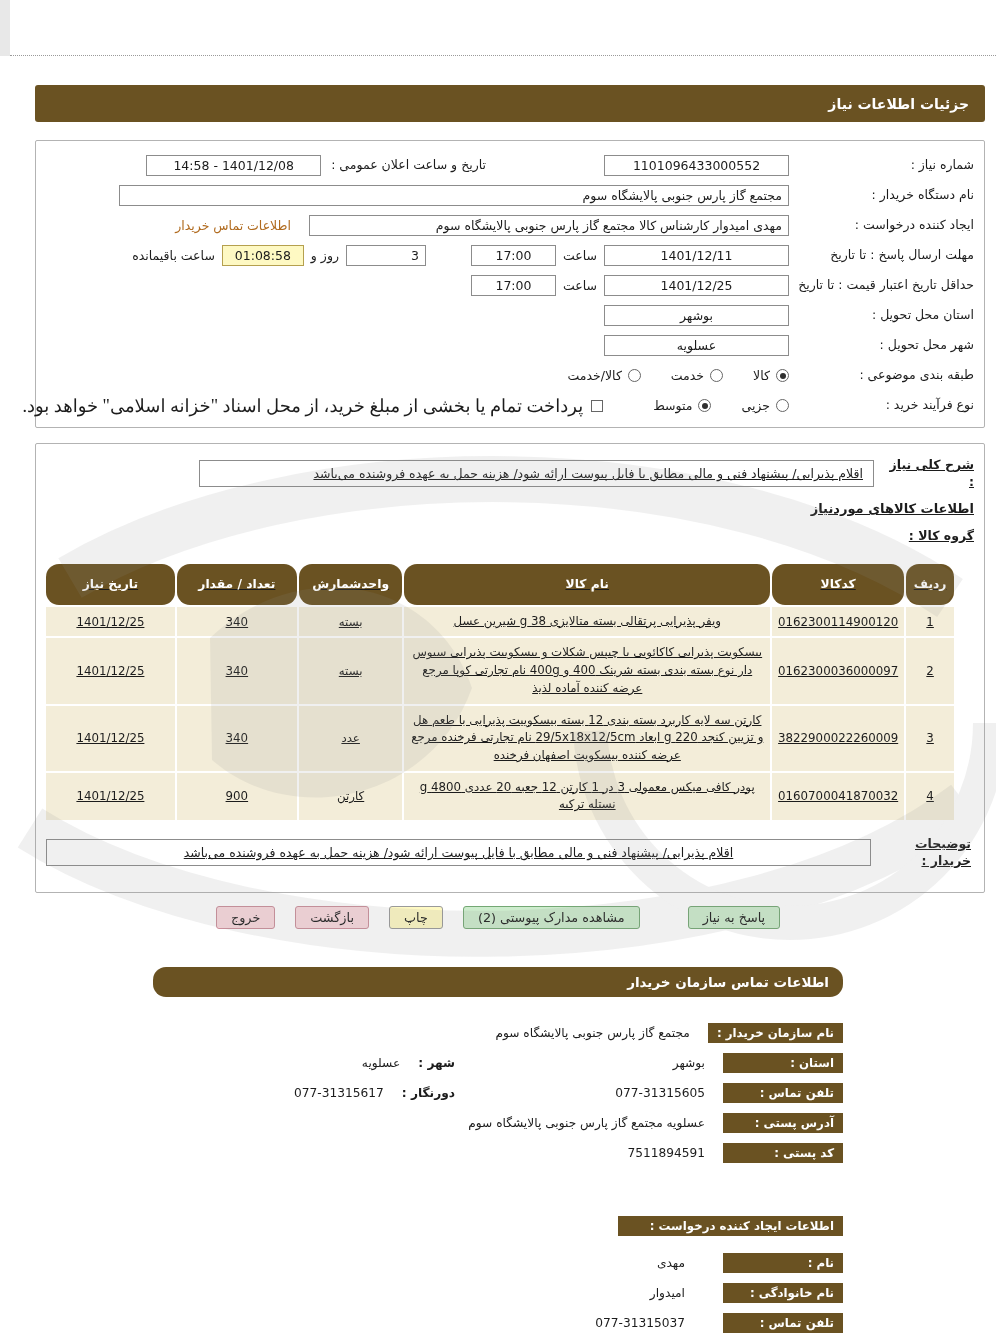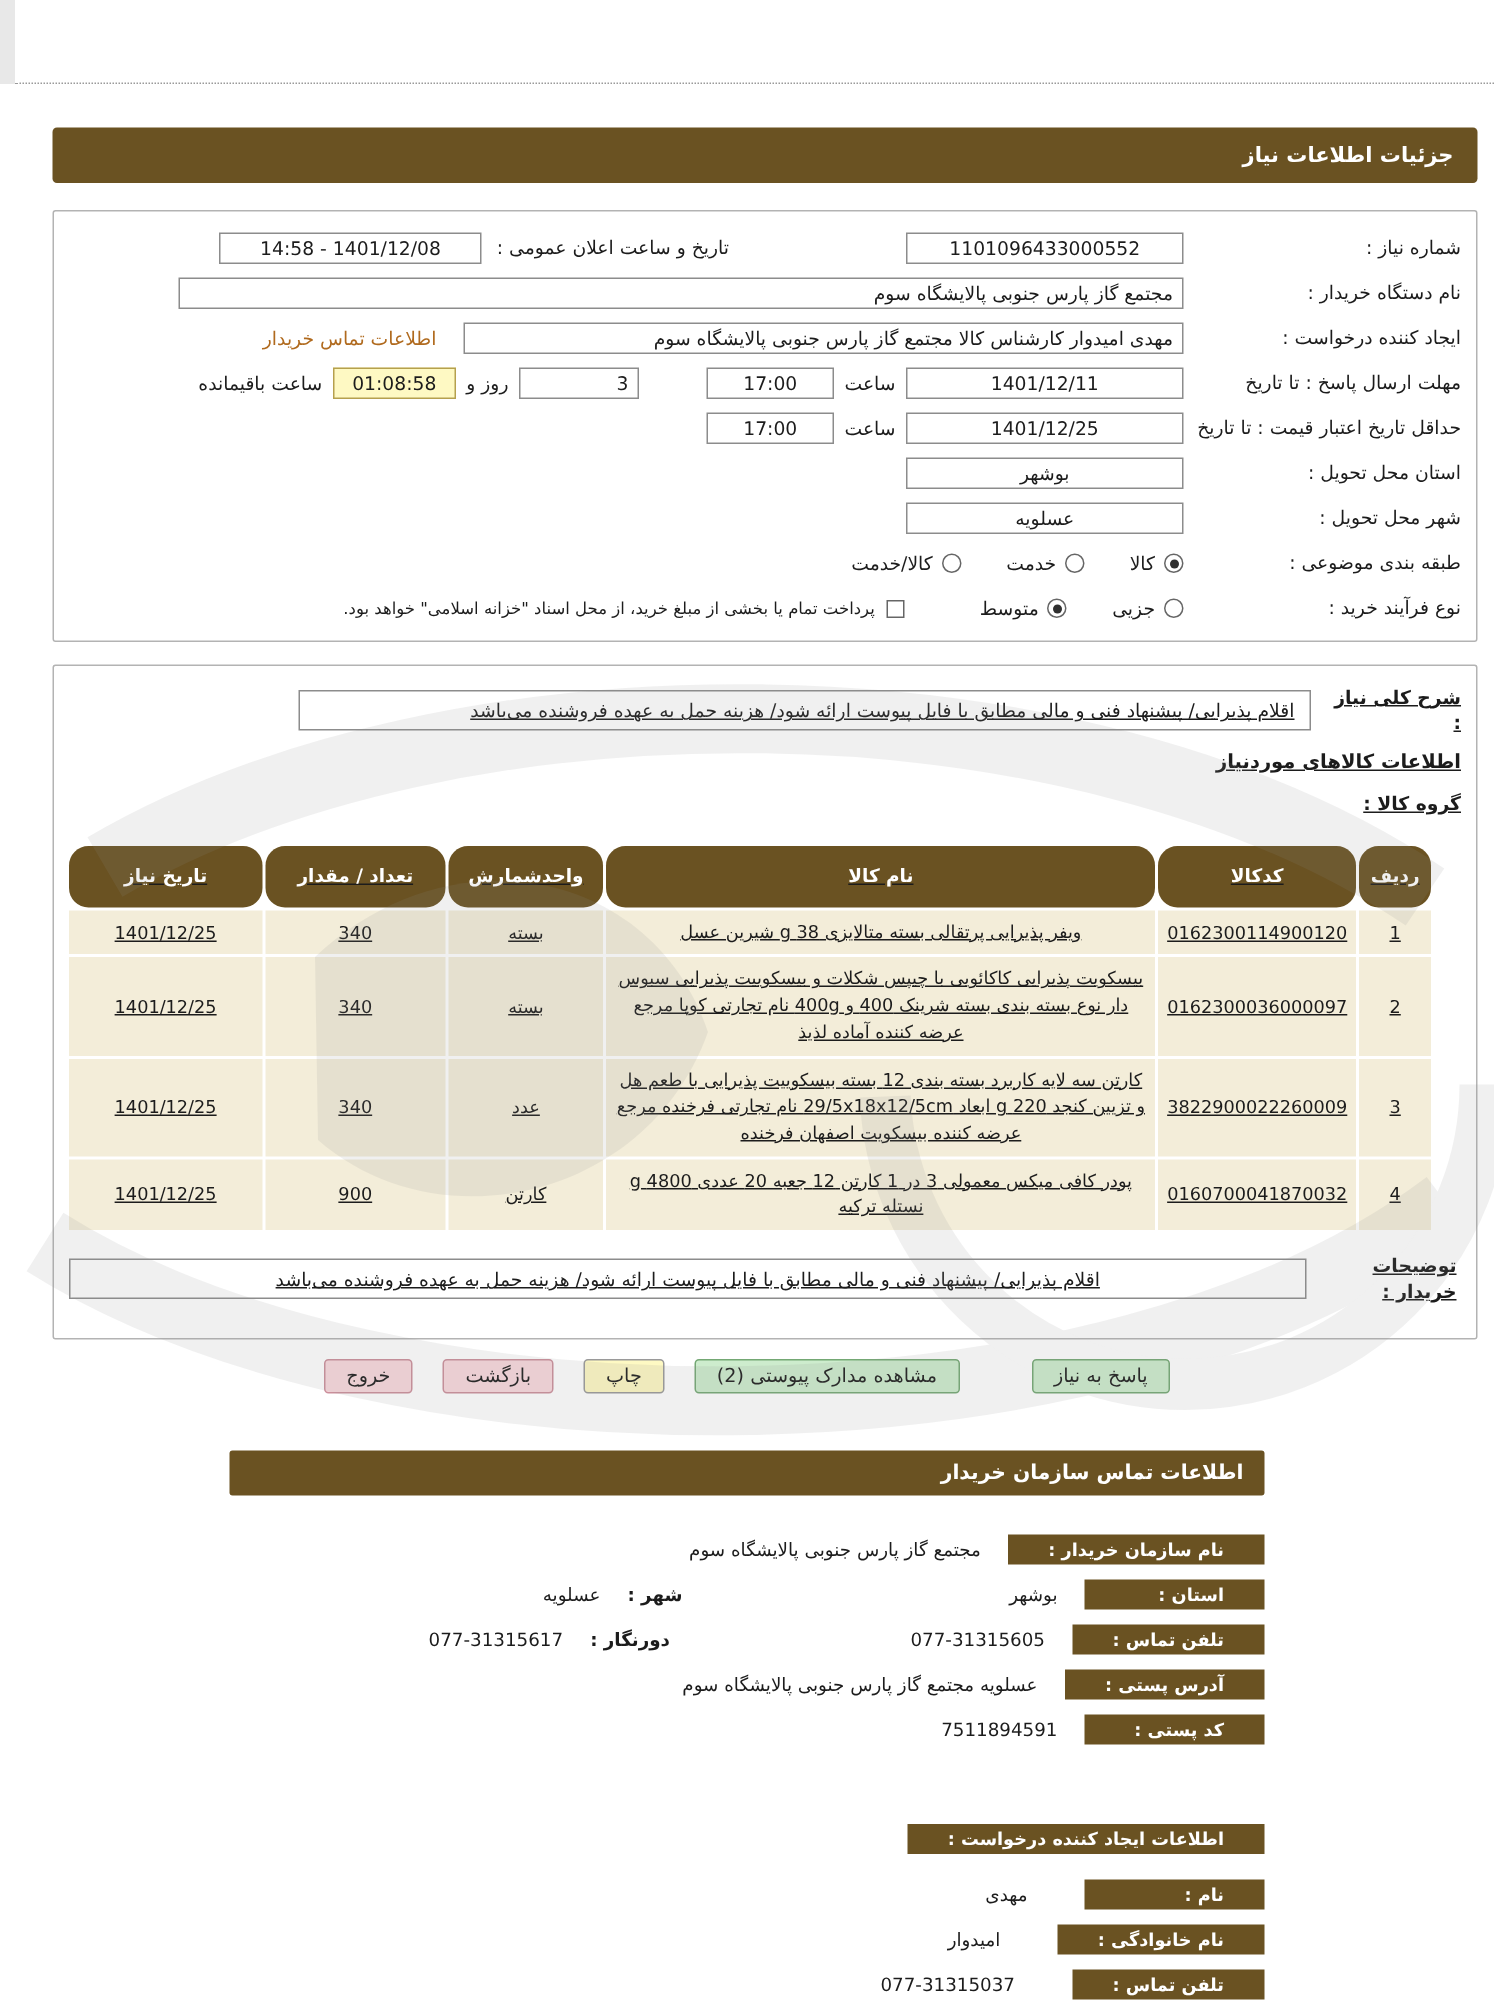--- a/index.html
+++ b/index.html
@@ -62,21 +62,21 @@
   .radio {
     width:13px; height:13px; border:1px solid #666; border-radius:50%;
     background:#fff; position:relative; margin-left:6px; flex:0 0 13px;
   }
   .radio.selected::after {
     content:""; position:absolute; top:2.5px; left:2.5px; right:2.5px; bottom:2.5px;
     background:#2f2f2f; border-radius:50%;
   }
   .rlabel { font-size:12.5px; }
   .checkbox { width:12px; height:12px; border:1px solid #666; background:#fff; margin:0 20px 0 8px; flex:0 0 12px; }
-  .note { font-size:11px; white-space:nowrap; }
+  .note { font-size:18px; white-space:nowrap;font-family:Liberation Serif, serif; }
 
   .textbox {
     border:1px solid #8c8c8c; min-height:27px; display:flex; align-items:center;
     padding:2px 10px; font-size:12.5px; background:#fff;
   }
   .tb-summary { width:675px; }
   .tb-desc { width:825px; justify-content:center; text-align:center; }
   .heading { font-weight:bold; font-size:13px; margin:10px 0 9px 0; }
 
   table.items { border-collapse:separate; border-spacing:2px; width:912px; margin:14px 18px 0 auto; }
@@ -97,27 +97,27 @@
     border-radius:3px; font-size:12.8px; border:1px solid #999; cursor:pointer; white-space:nowrap;
   }
   .btn.green { background:#cdeccd; border-color:#74a874; }
   .btn.plain { background:#fef9c3; border-color:#9a9a9a; }
   .btn.pink  { background:#f8d8dd; border-color:#cc8f9b; }
   .gap-big { margin-left:28px; }
 
   .contact { width:690px; margin:38px auto 0 auto; }
   .cheader {
     background:#6a5222; color:#fff; font-weight:bold; font-size:13.5px;
-    height:30px; display:flex; align-items:center; padding:0 14px; border-radius:2px;
+    height:30px; display:flex; align-items:center; padding:0 14px; border-radius:13px;
   }
   .crow { display:flex; align-items:center; margin-top:9px; min-height:21px; }
   .crow.first { margin-top:26px; }
   .chip {
     background:#6a5222; color:#fff; font-weight:bold; font-size:11.8px;
-    height:20px; display:flex; align-items:center; padding:0 27px;
+    height:20px; display:flex; align-items:center; padding:0 9px;
     min-width:120px; flex:0 0 auto;
   }
   .chip.wide { min-width:225px; }
   .cval { font-size:12.2px; margin-right:18px; white-space:nowrap; }
   .cval.block { width:250px; flex:0 0 250px; }
   .clabel2 { font-weight:bold; font-size:12.2px; white-space:nowrap; }
 
   .creator { width:690px; margin:52px auto 0 auto; }
   .creator .crow { margin-top:9px; }
   .creator .cval { margin-right:38px; }

